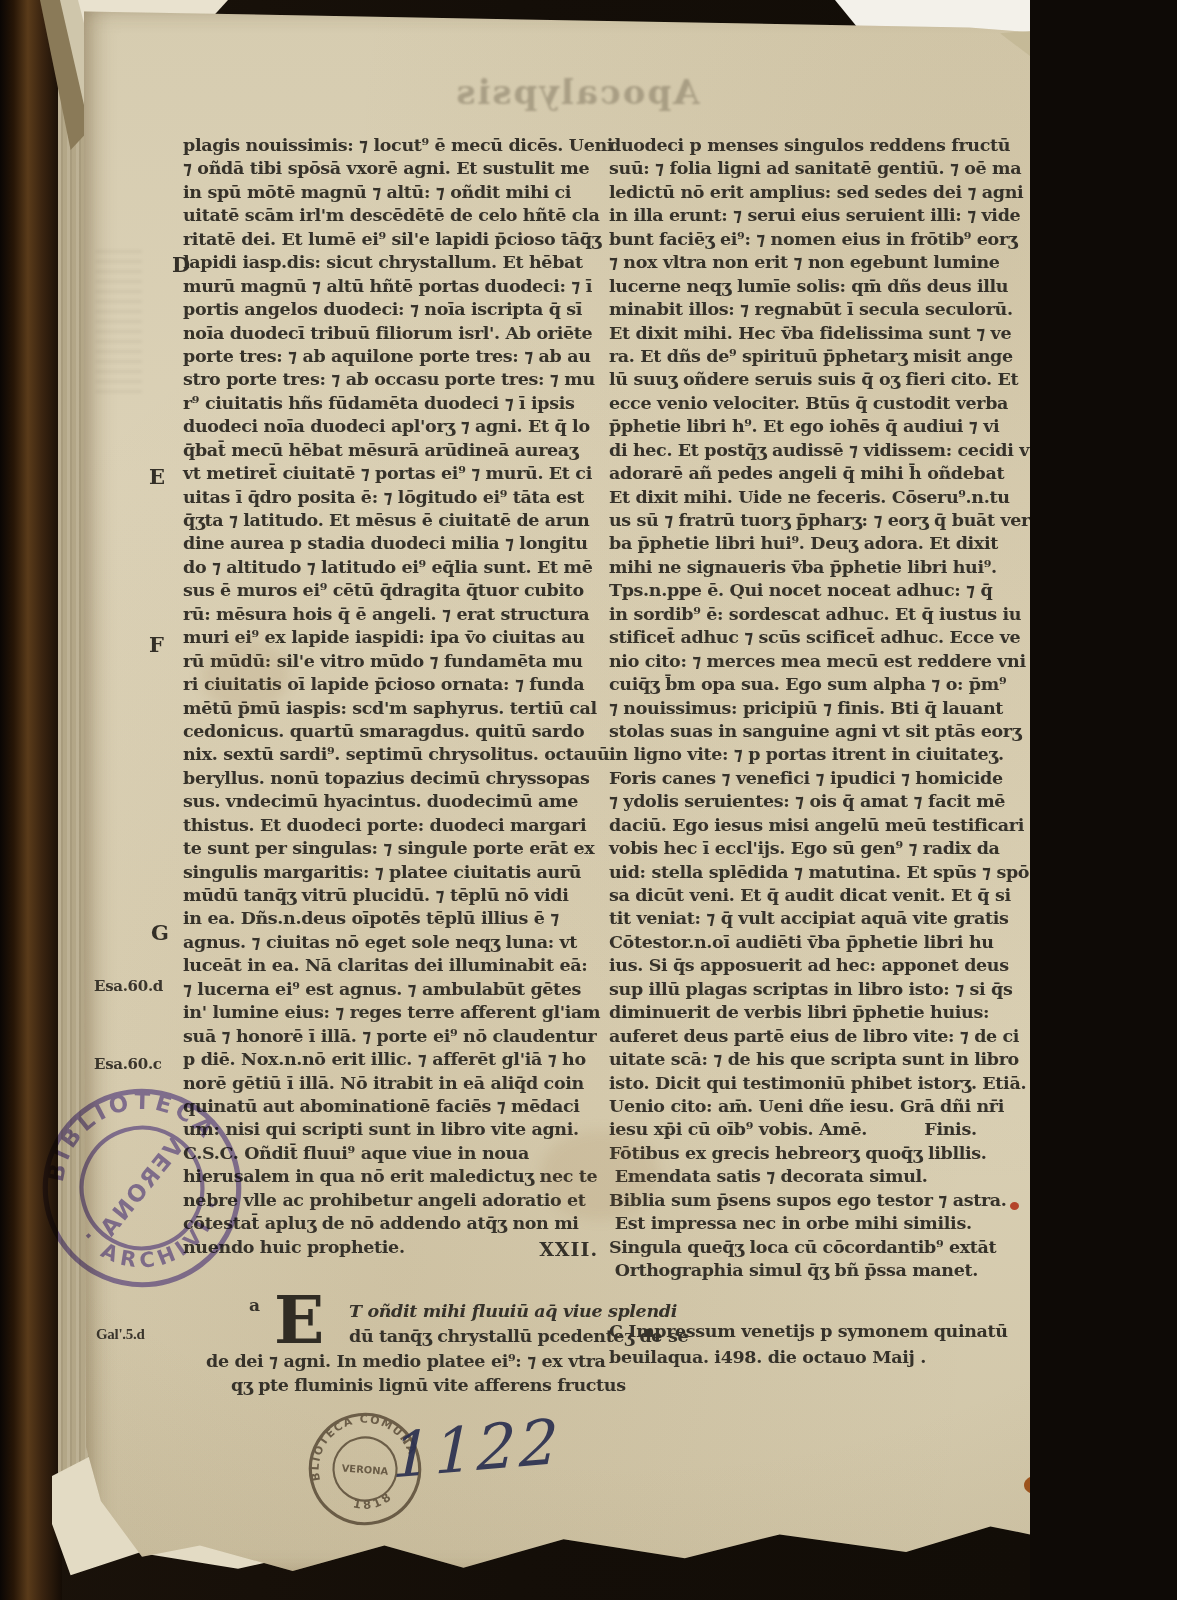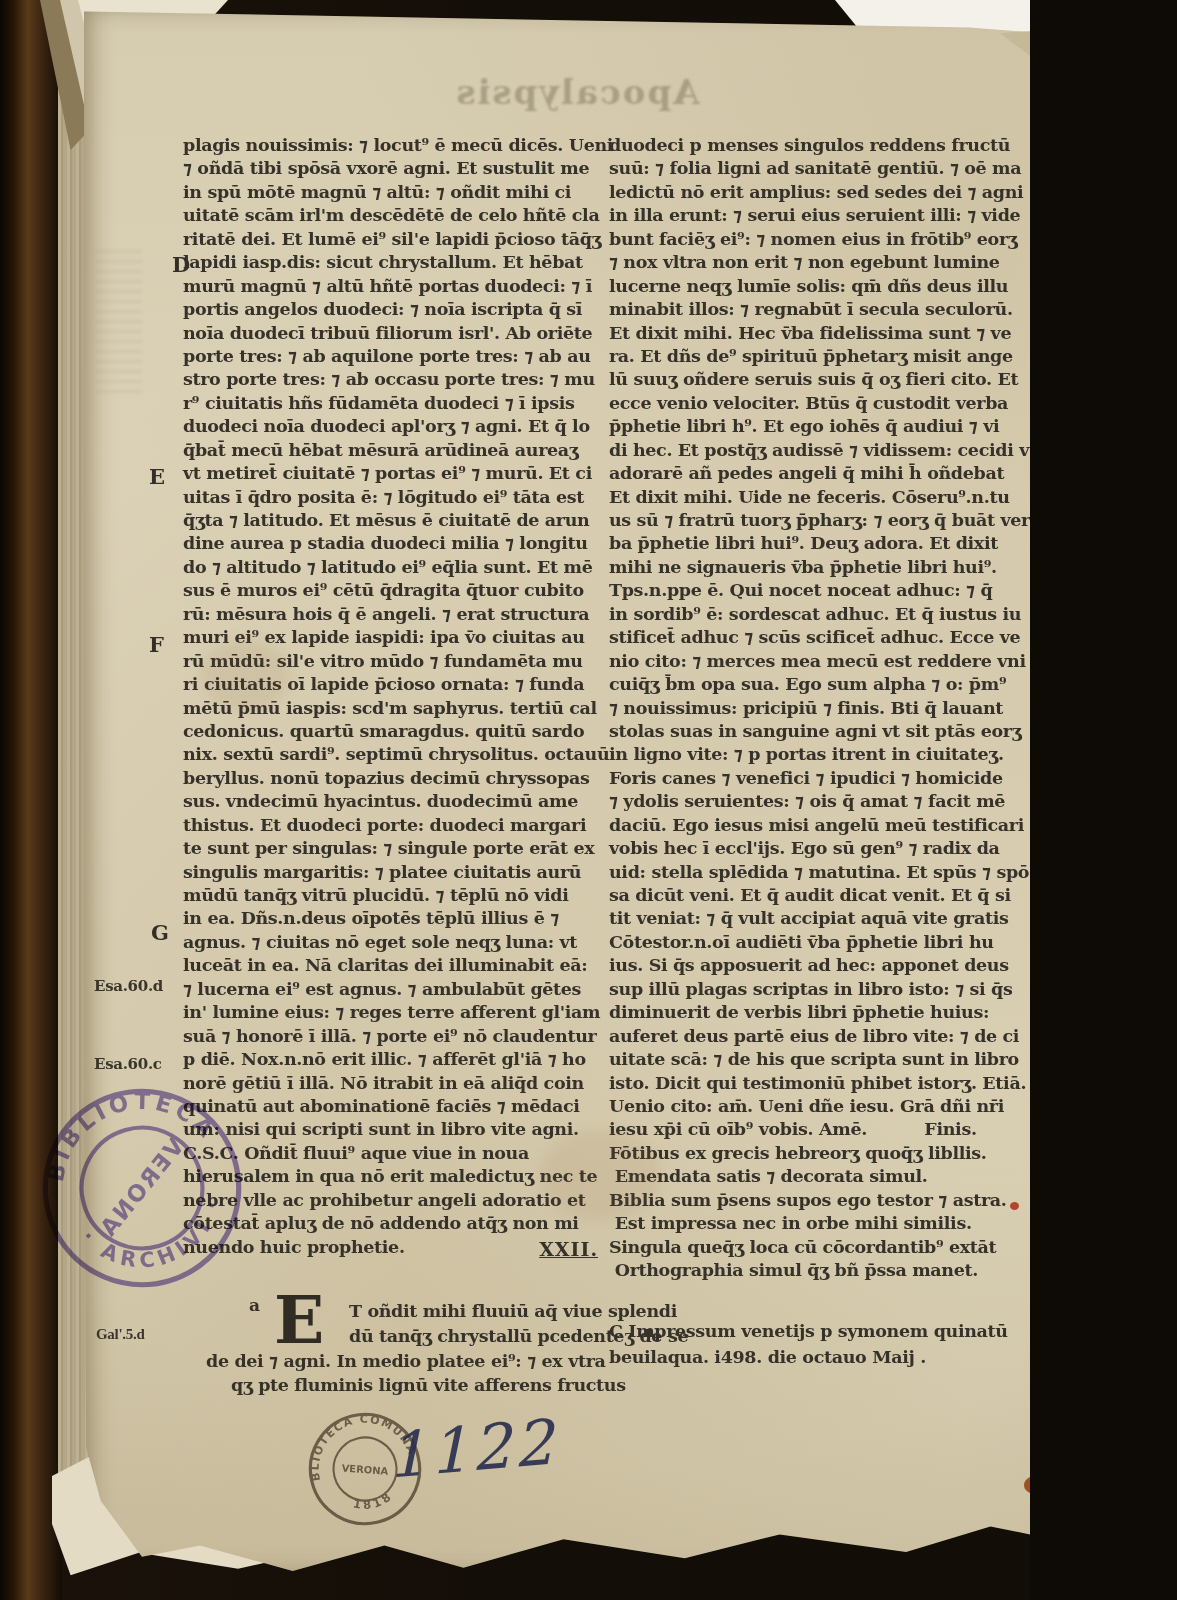--- a/index.html
+++ b/index.html
@@ -40,21 +40,21 @@
         background:linear-gradient(90deg,rgba(0,0,0,0),rgba(100,80,45,.30));}
   
   .textcol{position:absolute;width:432px;color:#36322a;
         font:700 17.5px/23.45px "DejaVu Serif","DejaVu Sans",serif;
         letter-spacing:-.35px;white-space:pre;}
   .textcol .tl{height:23.45px;overflow:visible;}
   .marginal{position:absolute;color:#3a352c;font:700 15px/17px "DejaVu Serif","DejaVu Sans",serif;
         letter-spacing:-.3px;white-space:pre;}
   .mletter{position:absolute;color:#332f27;font:700 21px/21px "DejaVu Serif","DejaVu Sans",serif;}
   .chapnum{position:absolute;width:112px;text-align:right;color:#36322a;
-        font:700 19px/22px "DejaVu Serif","DejaVu Sans",serif;letter-spacing:1px;text-decoration:underline;}
+        font:700 19px/22px "DejaVu Serif","DejaVu Sans",serif;letter-spacing:1px;}
   .dropcap{position:absolute;color:#302c24;font:700 66px/60px "DejaVu Serif","DejaVu Sans",serif;}
   .guide-a{position:absolute;color:#36322a;font:700 17px/17px "DejaVu Serif","DejaVu Sans",serif;}
   .initline{position:absolute;color:#36322a;font:700 17.5px/22px "DejaVu Serif","DejaVu Sans",serif;
         letter-spacing:-.35px;white-space:pre;}
   .ghost-title{position:absolute;left:412px;top:72px;width:330px;text-align:center;
         transform:scaleX(-1);color:rgba(100,90,68,.38);filter:blur(1.1px);
         font:700 34px/40px "DejaVu Serif","DejaVu Sans",serif;letter-spacing:2px;}
   .smudge{position:absolute;opacity:.14;filter:blur(1.5px);
         background:repeating-linear-gradient(180deg,#6a6050 0 3px,transparent 3px 10px);}
   
@@ -86,21 +86,21 @@
   <div class="smudge" style="left:1042px;top:688px;width:64px;height:420px;"></div>
   <div class="smudge" style="left:96px;top:250px;width:46px;height:150px;opacity:.08;"></div>
 
   <div class="textcol" style="left:183px;top:134px;"><div class="tl">plagis nouissimis: ⁊ locut⁹ ē mecū dicēs. Ueni</div><div class="tl">⁊ oñdā tibi spōsā vxorē agni. Et sustulit me</div><div class="tl">in spū mōtē magnū ⁊ altū: ⁊ oñdit mihi ci</div><div class="tl">uitatē scām irl'm descēdētē de celo hñtē cla</div><div class="tl">ritatē dei. Et lumē ei⁹ sil'e lapidi p̄cioso tāq̄ʒ</div><div class="tl">lapidi iasp.dis: sicut chrystallum. Et hēbat</div><div class="tl">murū magnū ⁊ altū hñtē portas duodeci: ⁊ ī</div><div class="tl">portis angelos duodeci: ⁊ noīa iscripta q̄ sī</div><div class="tl">noīa duodecī tribuū filiorum isrl'. Ab oriēte</div><div class="tl">porte tres: ⁊ ab aquilone porte tres: ⁊ ab au</div><div class="tl">stro porte tres: ⁊ ab occasu porte tres: ⁊ mu</div><div class="tl">r⁹ ciuitatis hñs fūdamēta duodeci ⁊ ī ipsis</div><div class="tl">duodeci noīa duodeci apl'orʒ ⁊ agni. Et q̄ lo</div><div class="tl">q̄bat̄ mecū hēbat mēsurā arūdineā aureaʒ</div><div class="tl">vt metiret̄ ciuitatē ⁊ portas ei⁹ ⁊ murū. Et ci</div><div class="tl">uitas ī q̄dro posita ē: ⁊ lōgitudo ei⁹ tāta est</div><div class="tl">q̄ʒta ⁊ latitudo. Et mēsus ē ciuitatē de arun</div><div class="tl">dine aurea p stadia duodeci milia ⁊ longitu</div><div class="tl">do ⁊ altitudo ⁊ latitudo ei⁹ eq̄lia sunt. Et mē</div><div class="tl">sus ē muros ei⁹ cētū q̄dragita q̄tuor cubito</div><div class="tl">rū: mēsura hois q̄ ē angeli. ⁊ erat structura</div><div class="tl">muri ei⁹ ex lapide iaspidi: ipa v̄o ciuitas au</div><div class="tl">rū mūdū: sil'e vitro mūdo ⁊ fundamēta mu</div><div class="tl">ri ciuitatis oī lapide p̄cioso ornata: ⁊ funda</div><div class="tl">mētū p̄mū iaspis: scd'm saphyrus. tertiū cal</div><div class="tl">cedonicus. quartū smaragdus. quitū sardo</div><div class="tl">nix. sextū sardi⁹. septimū chrysolitus. octauū</div><div class="tl">beryllus. nonū topazius decimū chryssopas</div><div class="tl">sus. vndecimū hyacintus. duodecimū ame</div><div class="tl">thistus. Et duodeci porte: duodeci margari</div><div class="tl">te sunt per singulas: ⁊ singule porte erāt ex</div><div class="tl">singulis margaritis: ⁊ platee ciuitatis aurū</div><div class="tl">mūdū tanq̄ʒ vitrū plucidū. ⁊ tēplū nō vidi</div><div class="tl">in ea. Dñs.n.deus oīpotēs tēplū illius ē ⁊</div><div class="tl">agnus. ⁊ ciuitas nō eget sole neqʒ luna: vt</div><div class="tl">luceāt in ea. Nā claritas dei illuminabit eā:</div><div class="tl">⁊ lucerna ei⁹ est agnus. ⁊ ambulabūt gētes</div><div class="tl">in' lumine eius: ⁊ reges terre afferent gl'iam</div><div class="tl">suā ⁊ honorē ī illā. ⁊ porte ei⁹ nō claudentur</div><div class="tl">p diē. Nox.n.nō erit illic. ⁊ afferēt gl'iā ⁊ ho</div><div class="tl">norē gētiū ī illā. Nō itrabit in eā aliq̄d coin</div><div class="tl">quinatū aut abominationē faciēs ⁊ mēdaci</div><div class="tl">um: nisi qui scripti sunt in libro vite agni.</div><div class="tl">C.S.C. Oñdit̄ fluui⁹ aque viue in noua</div><div class="tl">hierusalem in qua nō erit maledictuʒ nec te</div><div class="tl">nebre vlle ac prohibetur angeli adoratio et</div><div class="tl">cōtestat̄ apluʒ de nō addendo atq̄ʒ non mi</div><div class="tl">nuendo huic prophetie.</div></div>
   <div class="textcol" style="left:609px;top:134px;"><div class="tl">duodeci p menses singulos reddens fructū</div><div class="tl">suū: ⁊ folia ligni ad sanitatē gentiū. ⁊ oē ma</div><div class="tl">ledictū nō erit amplius: sed sedes dei ⁊ agni</div><div class="tl">in illa erunt: ⁊ serui eius seruient illi: ⁊ vide</div><div class="tl">bunt faciēʒ ei⁹: ⁊ nomen eius in frōtib⁹ eorʒ</div><div class="tl">⁊ nox vltra non erit ⁊ non egebunt lumine</div><div class="tl">lucerne neqʒ lumīe solis: qm̄ dñs deus illu</div><div class="tl">minabit illos: ⁊ regnabūt ī secula seculorū.</div><div class="tl">Et dixit mihi. Hec v̄ba fidelissima sunt ⁊ ve</div><div class="tl">ra. Et dñs de⁹ spirituū p̄phetarʒ misit ange</div><div class="tl">lū suuʒ oñdere seruis suis q̄ oʒ fieri cito. Et</div><div class="tl">ecce venio velociter. Btūs q̄ custodit verba</div><div class="tl">p̄phetie libri h⁹. Et ego iohēs q̄ audiui ⁊ vi</div><div class="tl">di hec. Et postq̄ʒ audissē ⁊ vidissem: cecidi vt</div><div class="tl">adorarē añ pedes angeli q̄ mihi h̄ oñdebat</div><div class="tl">Et dixit mihi. Uide ne feceris. Cōseru⁹.n.tu</div><div class="tl">us sū ⁊ fratrū tuorʒ p̄pharʒ: ⁊ eorʒ q̄ buāt ver</div><div class="tl">ba p̄phetie libri hui⁹. Deuʒ adora. Et dixit</div><div class="tl">mihi ne signaueris v̄ba p̄phetie libri hui⁹.</div><div class="tl">Tps.n.ppe ē. Qui nocet noceat adhuc: ⁊ q̄</div><div class="tl">in sordib⁹ ē: sordescat adhuc. Et q̄ iustus iu</div><div class="tl">stificet̄ adhuc ⁊ scūs scificet̄ adhuc. Ecce ve</div><div class="tl">nio cito: ⁊ merces mea mecū est reddere vni</div><div class="tl">cuiq̄ʒ b̄m opa sua. Ego sum alpha ⁊ o: p̄m⁹</div><div class="tl">⁊ nouissimus: pricipiū ⁊ finis. Bti q̄ lauant</div><div class="tl">stolas suas in sanguine agni vt sit ptās eorʒ</div><div class="tl">in ligno vite: ⁊ p portas itrent in ciuitateʒ.</div><div class="tl">Foris canes ⁊ venefici ⁊ ipudici ⁊ homicide</div><div class="tl">⁊ ydolis seruientes: ⁊ ois q̄ amat ⁊ facit mē</div><div class="tl">daciū. Ego iesus misi angelū meū testificari</div><div class="tl">vobis hec ī eccl'ijs. Ego sū gen⁹ ⁊ radix da</div><div class="tl">uid: stella splēdida ⁊ matutina. Et spūs ⁊ spō</div><div class="tl">sa dicūt veni. Et q̄ audit dicat venit. Et q̄ si</div><div class="tl">tit veniat: ⁊ q̄ vult accipiat aquā vite gratis</div><div class="tl">Cōtestor.n.oī audiēti v̄ba p̄phetie libri hu</div><div class="tl">ius. Si q̄s apposuerit ad hec: apponet deus</div><div class="tl">sup illū plagas scriptas in libro isto: ⁊ si q̄s</div><div class="tl">diminuerit de verbis libri p̄phetie huius:</div><div class="tl">auferet deus partē eius de libro vite: ⁊ de ci</div><div class="tl">uitate scā: ⁊ de his que scripta sunt in libro</div><div class="tl">isto. Dicit qui testimoniū phibet istorʒ. Etiā.</div><div class="tl">Uenio cito: am̄. Ueni dñe iesu. Grā dñi nr̄i</div><div class="tl">iesu xp̄i cū oīb⁹ vobis. Amē.          Finis.</div><div class="tl">Fōtibus ex grecis hebreorʒ quoq̄ʒ libllis.</div><div class="tl"> Emendata satis ⁊ decorata simul.</div><div class="tl">Biblia sum p̄sens supos ego testor ⁊ astra.</div><div class="tl"> Est impressa nec in orbe mihi similis.</div><div class="tl">Singula queq̄ʒ loca cū cōcordantib⁹ extāt</div><div class="tl"> Orthographia simul q̄ʒ bñ p̄ssa manet.</div></div>
 
   <div class="chapnum" style="left:486px;top:1238px;">XXII.</div>
 
   <div class="guide-a" style="left:249px;top:1297px;">a</div>
   <div class="dropcap" style="left:274px;top:1290px;">E</div>
-  <div class="initline" style="left:349px;top:1300px;">T oñdit mihi fluuiū aq̄ viue splendi</div>
+  <div class="initline" style="left:349px;top:1300px;font-style:italic;">T oñdit mihi fluuiū aq̄ viue splendi</div>
   <div class="initline" style="left:349px;top:1325px;">dū tanq̄ʒ chrystallū pcedenteʒ de se</div>
   <div class="initline" style="left:206px;top:1350px;">de dei ⁊ agni. In medio platee ei⁹: ⁊ ex vtra</div>
   <div class="initline" style="left:231px;top:1374px;">qʒ pte fluminis lignū vite afferens fructus</div>
 
   <div class="initline" style="left:609px;top:1320px;">C Impressum venetijs p symonem quinatū</div>
   <div class="initline" style="left:609px;top:1346px;">beuilaqua. i498. die octauo Maij .</div>
 
   <div class="marginal" style="left:94px;top:978px;">Esa.60.d</div>
   <div class="marginal" style="left:94px;top:1056px;">Esa.60.c</div>
   <div class="marginal" style="left:96px;top:1326px;font-family:Liberation Serif, serif;">Gal'.5.d</div>

